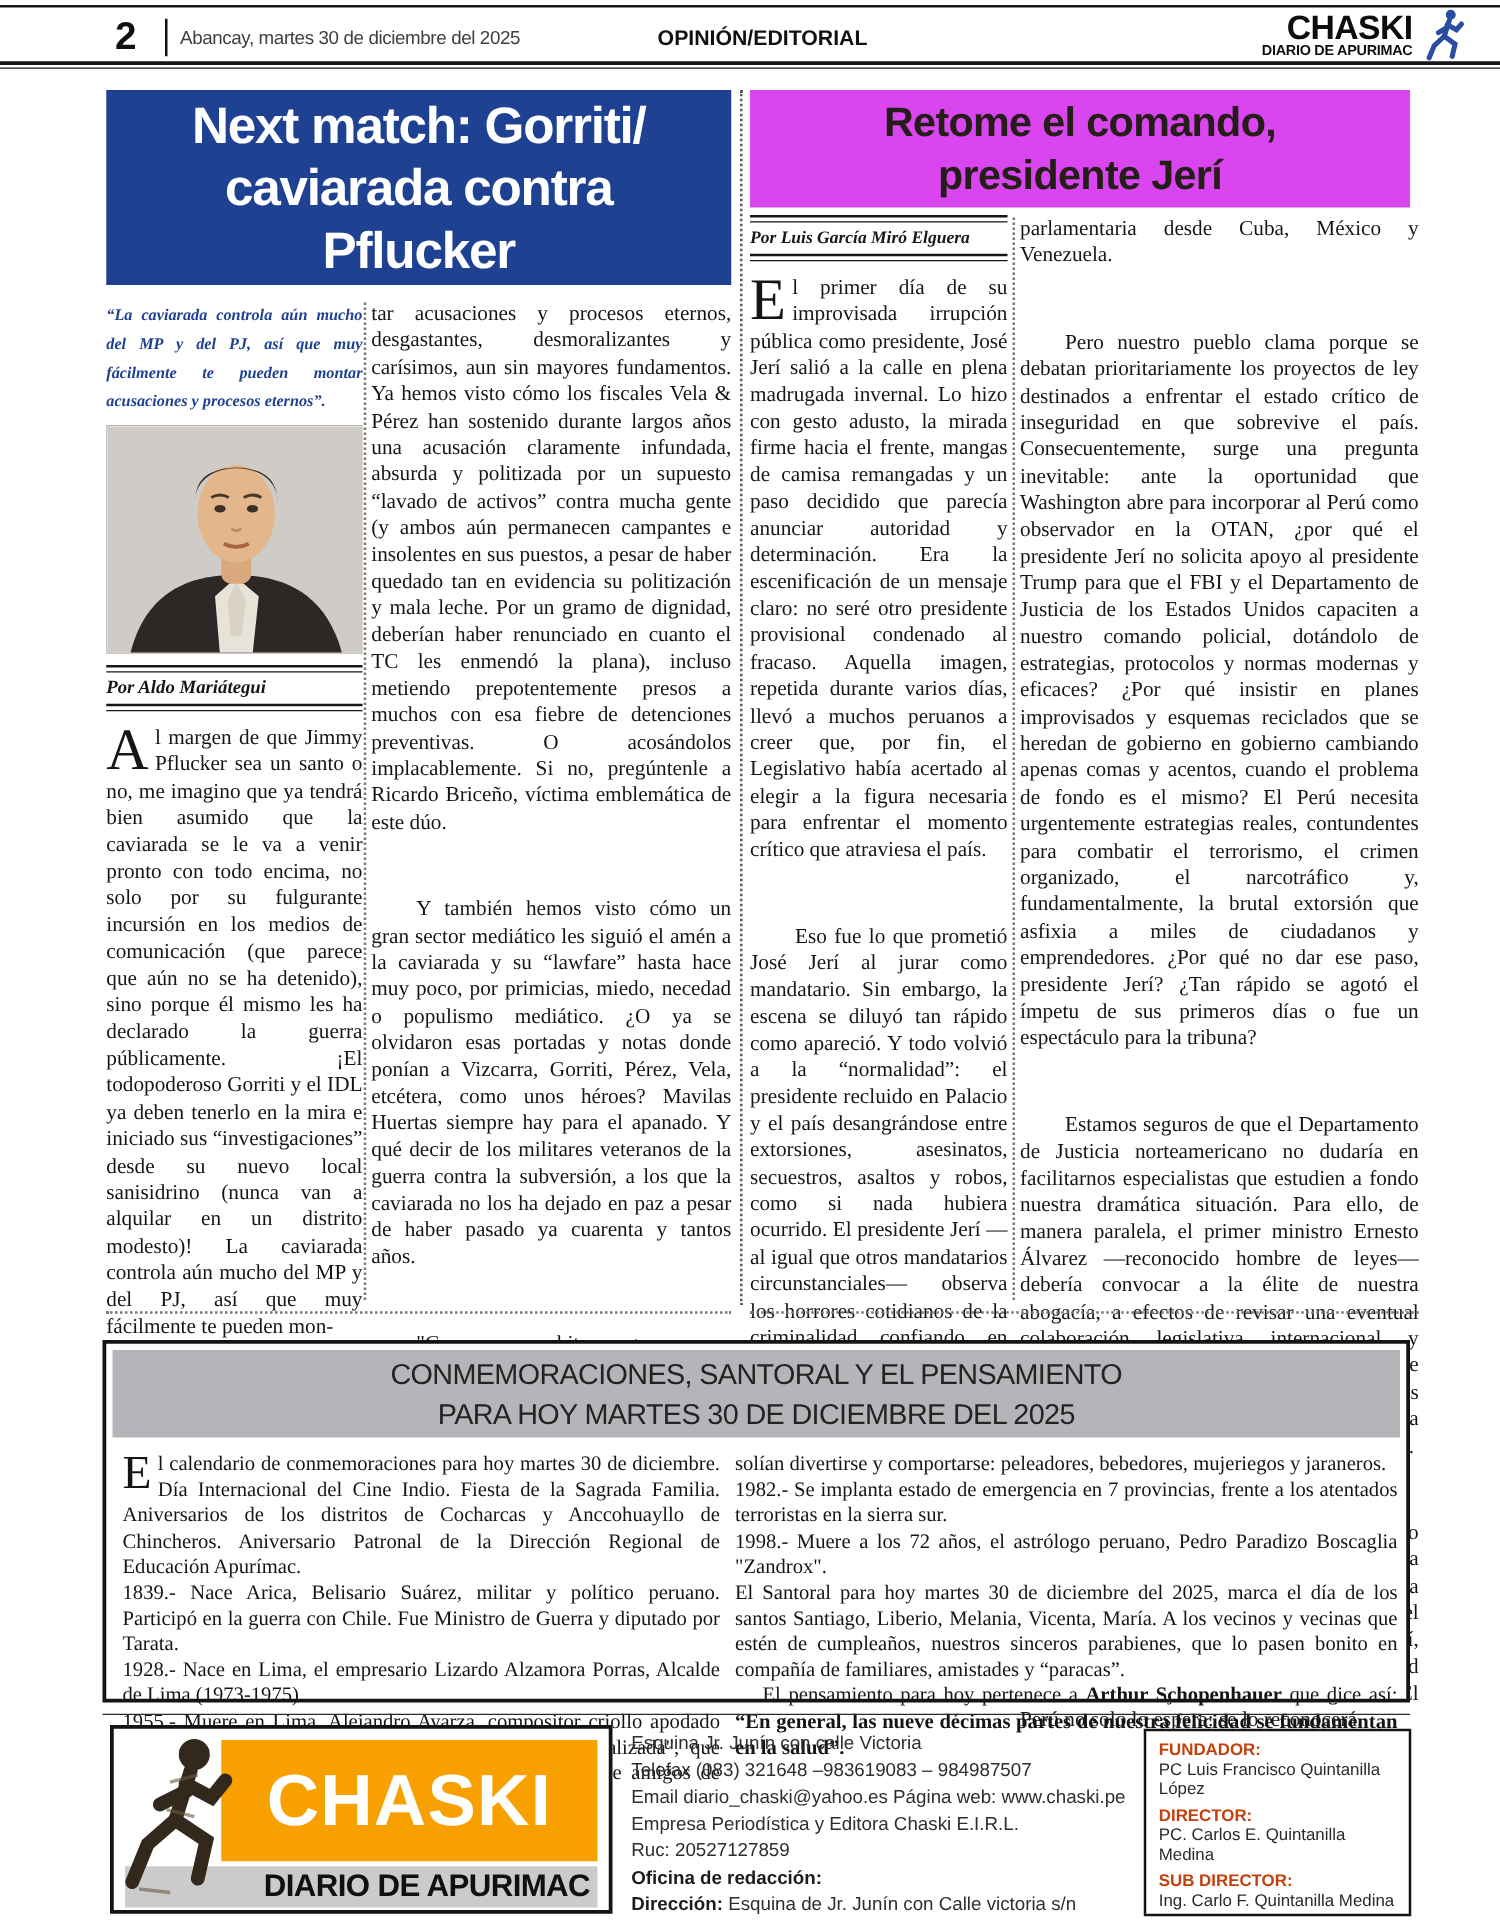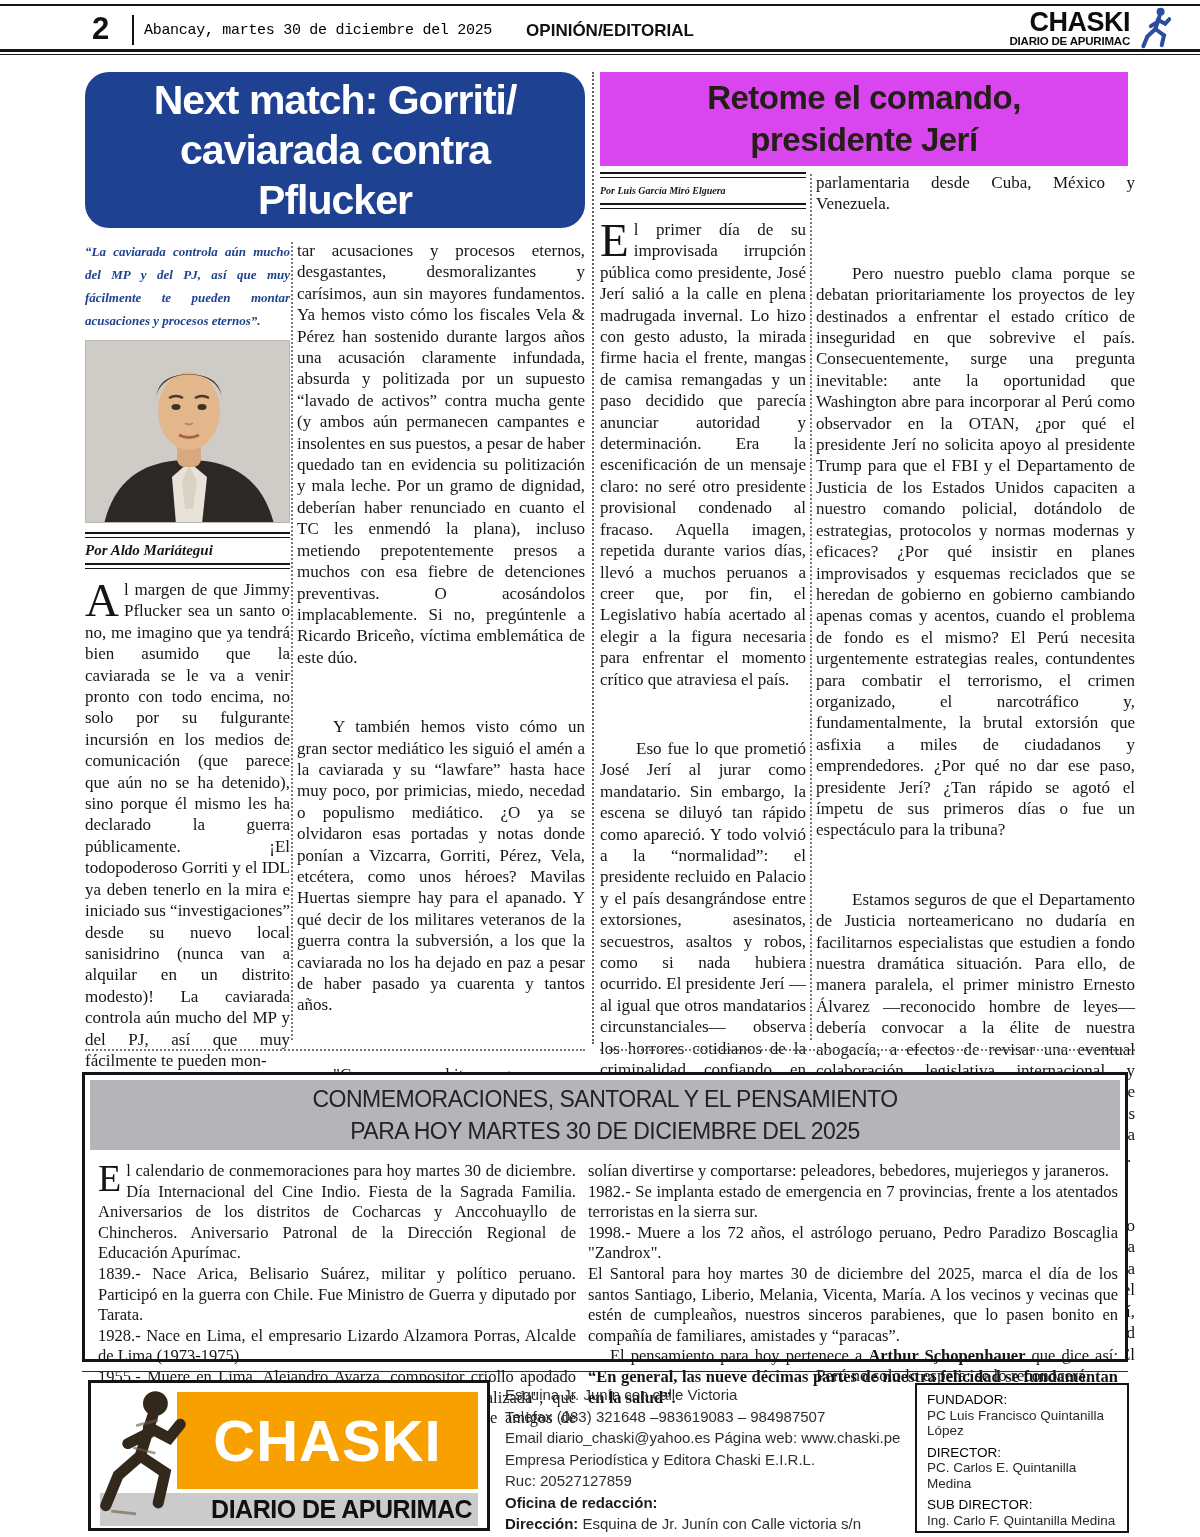--- a/index.html
+++ b/index.html
@@ -11,34 +11,34 @@
   }
   .abs { position:absolute; }
 
   
   .rule-top { left:0; top:4px; width:1200px; height:2px; background:#161616; }
   .rule-head-bottom { left:0; top:49px; width:1200px; height:6px;
     border-top:3px solid #161616; border-bottom:1px solid #161616; }
   .pagenum { left:92px; top:12px; font-family:"Liberation Sans",sans-serif;
     font-weight:bold; font-size:31px; line-height:34px; color:#111; }
   .head-sep { left:132px; top:15px; width:2px; height:30px; background:#111; }
-  .dateline { left:144px; top:22px; font-family:Liberation Mono, monospace;
-    font-size:15px; letter-spacing:-0.3px; color:#000000; }
+  .dateline { left:144px; top:22px; font-family:Liberation Sans, sans-serif;
+    font-size:15px; letter-spacing:-0.3px; color:#404040; }
   .section-label { left:0; top:21px; width:1200px; text-align:center;
     font-family:"Liberation Sans",sans-serif; font-weight:bold; font-size:17px; color:#111;padding-left:20px; }
   .masthead { left:930px; top:9px; width:200px; text-align:right; }
   .masthead .m1 { font-family:"Liberation Sans",sans-serif; font-weight:bold;
     font-size:27px; line-height:26px; letter-spacing:-0.5px; color:#0d0d0d; }
   .masthead .m2 { font-family:"Liberation Sans",sans-serif; font-weight:bold;
     font-size:11.5px; letter-spacing:-0.2px; color:#0d0d0d; }
   .head-runner { left:1136px; top:6px; width:40px; height:46px; }
 
   
   .title-left { left:85px; top:72px; width:500px; height:156px; background:#1e4191;
-    display:flex; flex-direction:column; justify-content:center; align-items:center;border-radius:24px; }
+    display:flex; flex-direction:column; justify-content:center; align-items:center; }
   .title-left span { font-family:"Liberation Sans",sans-serif; font-weight:bold;
     font-size:41px; line-height:50px; letter-spacing:-1px; color:#ffffff; }
   .title-right { left:600px; top:72px; width:528px; height:94px; background:#d946ef;
     display:flex; flex-direction:column; justify-content:center; align-items:center; }
   .title-right span { font-family:"Liberation Sans",sans-serif; font-weight:bold;
     font-size:33px; line-height:42px; letter-spacing:-0.5px; color:#241d18; }
 
   
   .colA { left:85px;  top:240px; width:205px; }
   .colB { left:297px; top:240px; width:288px; }
@@ -50,21 +50,21 @@
   .dropcap { float:left; font-size:47px; line-height:37px; padding:3px 5px 0 0;
     color:#151515; }
   .dropcap-sm { float:left; font-size:38px; line-height:31px; padding:2px 5px 0 0; }
 
   .pull-quote { font-size:13px; line-height:23px; font-weight:bold; font-style:italic;
     color:#1e4191; text-align:justify; }
 
   .double-rule { height:6px; border-top:2px solid #161616; border-bottom:1px solid #161616; }
   .byline { font-weight:bold; font-style:italic; font-size:15px; line-height:15px;
     padding:5px 0 5px; color:#161616; }
-  .byline-sm { font-size:10px; }
+  .byline-sm { font-size:14px; }
 
   .photo-wrap { margin-top:8px; width:205px; height:183px; border:1px solid #b9b5b0; overflow:hidden; }
 
   
   .vdot  { border-left:2px dotted #7a7a7a; width:0; }
   .hdot  { border-top:2px dotted #7a7a7a; height:0; }
 
   
   .conmem { left:82px; top:1072px; width:1046px; height:290px; border:3px solid #141414; background:#fff; }
   .conmem-band { position:absolute; left:5px; right:5px; top:5px; height:70px; background:#b5b5b9;
@@ -91,21 +91,21 @@
     font-size:25px; letter-spacing:-0.5px; color:#101010; }
   .logo-runner { position:absolute; left:2px; top:4px; width:100px; height:138px; }
 
   .foot-info { left:505px; top:1384px; width:405px; font-family:"Liberation Sans",sans-serif;
     font-size:15px; line-height:21.5px; color:#2e2e2e; }
   .foot-info .b { font-weight:bold; color:#1c1c1c; }
 
   .staff-box { left:915px; top:1383px; width:214px; height:150px; border:2px solid #141414;
     padding:7px 10px; font-family:"Liberation Sans",sans-serif; background:#fff; }
   .staff-entry { margin-bottom:6px; }
-  .staff-entry .role { font-weight:normal; font-size:13.5px; line-height:15.5px; color:#000000; }
+  .staff-entry .role { font-weight:bold; font-size:13.5px; line-height:15.5px; color:#c2410c; }
   .staff-entry .name { font-size:13.5px; line-height:15.5px; color:#2a2a2a; }
 </style>
 </head>
 <body>
 
 <div class="abs rule-top"></div>
 <div class="abs pagenum">2</div>
 <div class="abs head-sep"></div>
 <div class="abs dateline">Abancay, martes 30 de diciembre del 2025</div>
 <div class="abs section-label">OPINIÓN/EDITORIAL</div>

